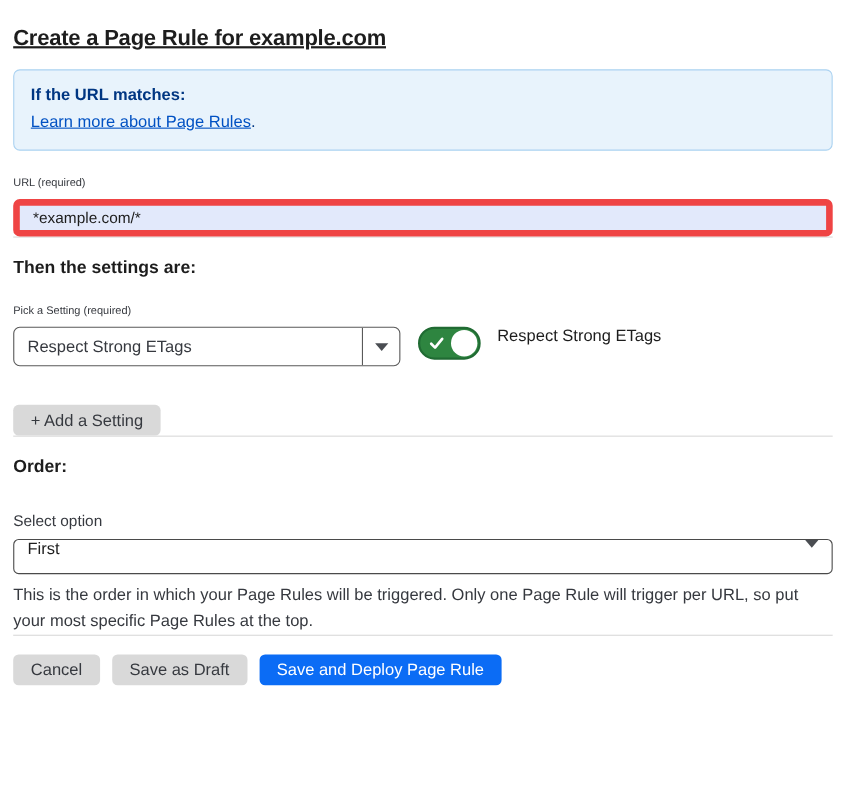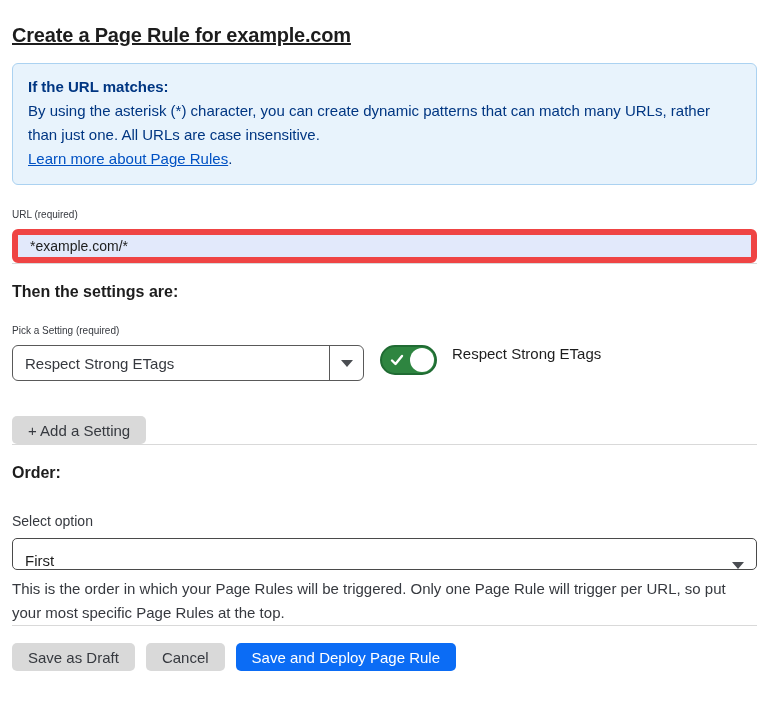--- a/index.html
+++ b/index.html
@@ -175,21 +175,21 @@
 
   
   .order-select {
     margin-top: 9px;
     width: 100%;
     height: 32px;
     border: 1.5px solid #4a4a4a;
     border-radius: 5px;
     background: #ffffff;
     display: flex;
-    align-items: flex-end;
+    align-items: flex-start;
     padding: 0 12px;
     font-size: 15px;
     color: #1d1d1d;
     cursor: pointer;
   }
   .order-select .select-value { flex: 1; }
 
   .help-text {
     margin-top: 7px;
     font-size: 15px;
@@ -206,21 +206,20 @@
 </style>
 </head>
 <body>
 
 
 
 <h1 class="page-title">Create a Page Rule for example.com</h1>
 
 <div class="info-box">
   <div class="info-heading">If the URL matches:</div>
-  <div>By using the asterisk (*) character, you can create dynamic patterns that can match many URLs, rather than just one. All URLs are case insensitive.</div>
   <div><a>Learn more about Page Rules</a><span>.</span></div>
 </div>
 
 <div class="field-label">URL (required)</div>
 <input class="url-input" type="text" value="*example.com/*" style="">
 
 <hr class="divider divider-1">
 
 <div class="section-heading">Then the settings are:</div>
 
@@ -254,19 +253,19 @@
 <div class="order-select">
   <span class="select-value">First</span>
   <span class="tri-down"></span>
 </div>
 
 <div class="help-text">This is the order in which your Page Rules will be triggered. Only one Page Rule will trigger per URL, so put your most specific Page Rules at the top.</div>
 
 <hr class="divider divider-3">
 
 <div class="footer-actions">
+  <button class="btn btn-gray">Cancel</button>
   <button class="btn btn-gray">Save as Draft</button>
-  <button class="btn btn-gray">Cancel</button>
   <button class="btn btn-primary">Save and Deploy Page Rule</button>
 </div>
 
 
 
 
 </body></html>

